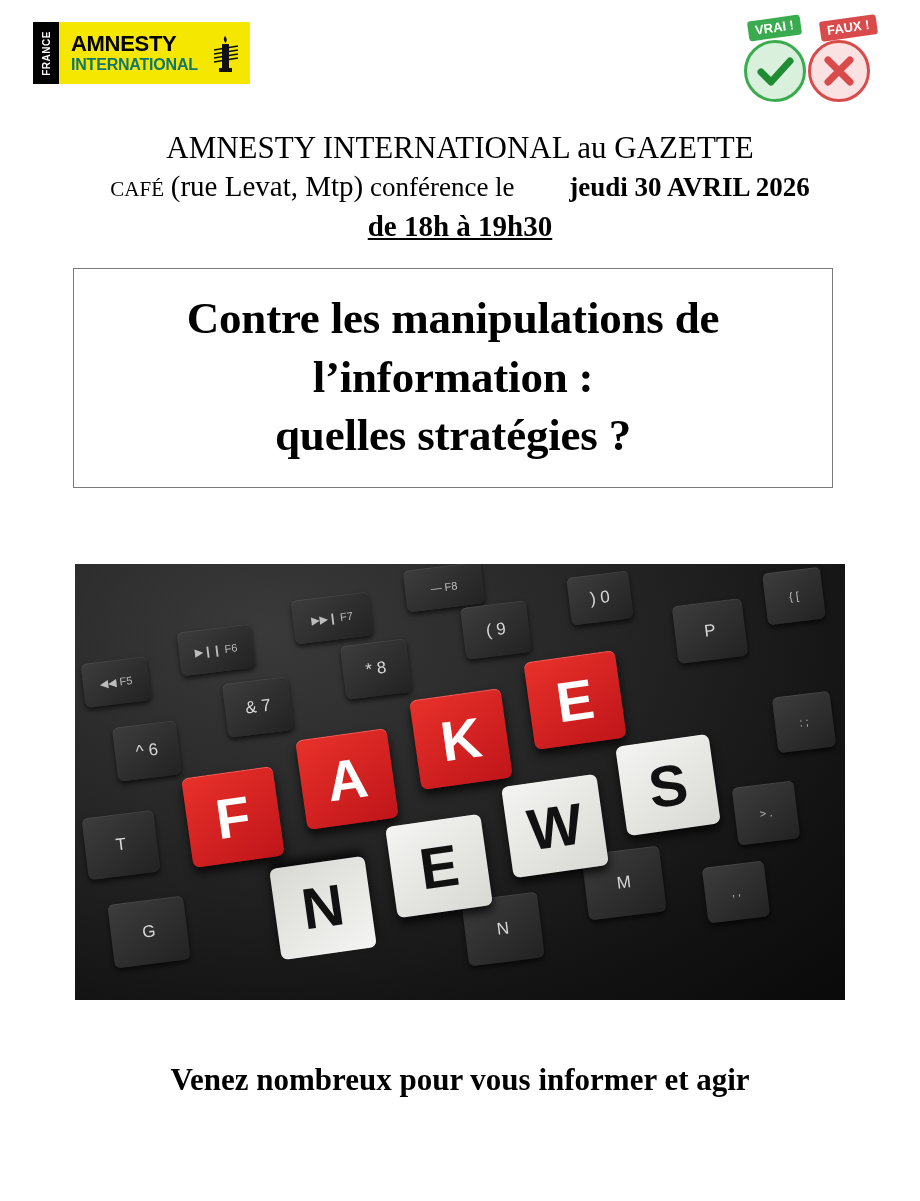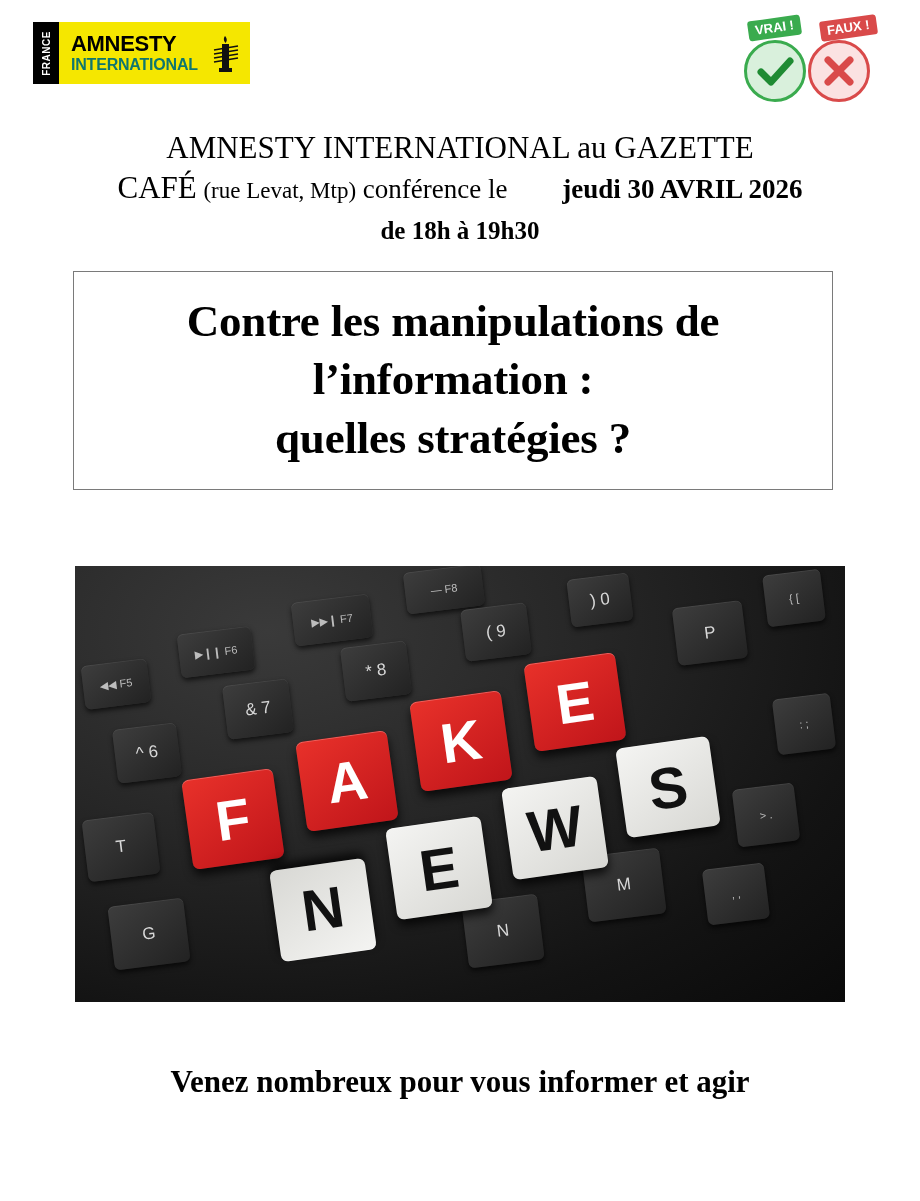--- a/index.html
+++ b/index.html
@@ -124,33 +124,34 @@
   .vf-circle svg { display: block; }
 
   
   .intro {
     text-align: center;
     margin: 18px 55px 0 55px;
     font-size: 31px;
     line-height: 1.30;
   }
   .intro .small {
-    font-size: 23px;
+    font-size: 29px;
   }
   .intro .bold {
     font-weight: bold;
     font-size: 27px;
     margin-left: 48px;
   }
   .intro .line2 {
     font-size: 27px;
   }
   .intro .hours {
     font-weight: bold;
-    font-size: 25px;
+    font-size: 29px;
+    text-decoration: underline;
   }
 
   
   .headline-box {
     margin: 22px 87px 0 73px;
     border: 1px solid #7a7a7a;
     padding: 20px 10px 22px 10px;
     text-align: center;
   }
   .headline-box .hl {
@@ -254,21 +255,21 @@
       </svg>
     </div>
   </div>
 </div>
 
 <div class="intro">
   <div>
     <span>AMNESTY INTERNATIONAL au GAZETTE</span>
   </div>
   <div class="line2">
-    <span style="font-size:31px">CAFÉ</span>
+    <span style="font-size:21px">CAFÉ</span>
     <span class="small">(rue Levat, Mtp)</span>
     <span>conférence le</span>
     <span class="bold">jeudi 30 AVRIL 2026</span>
   </div>
   <div>
     <span class="hours">de 18h à 19h30</span>
   </div>
 </div>
 
 <div class="headline-box">

